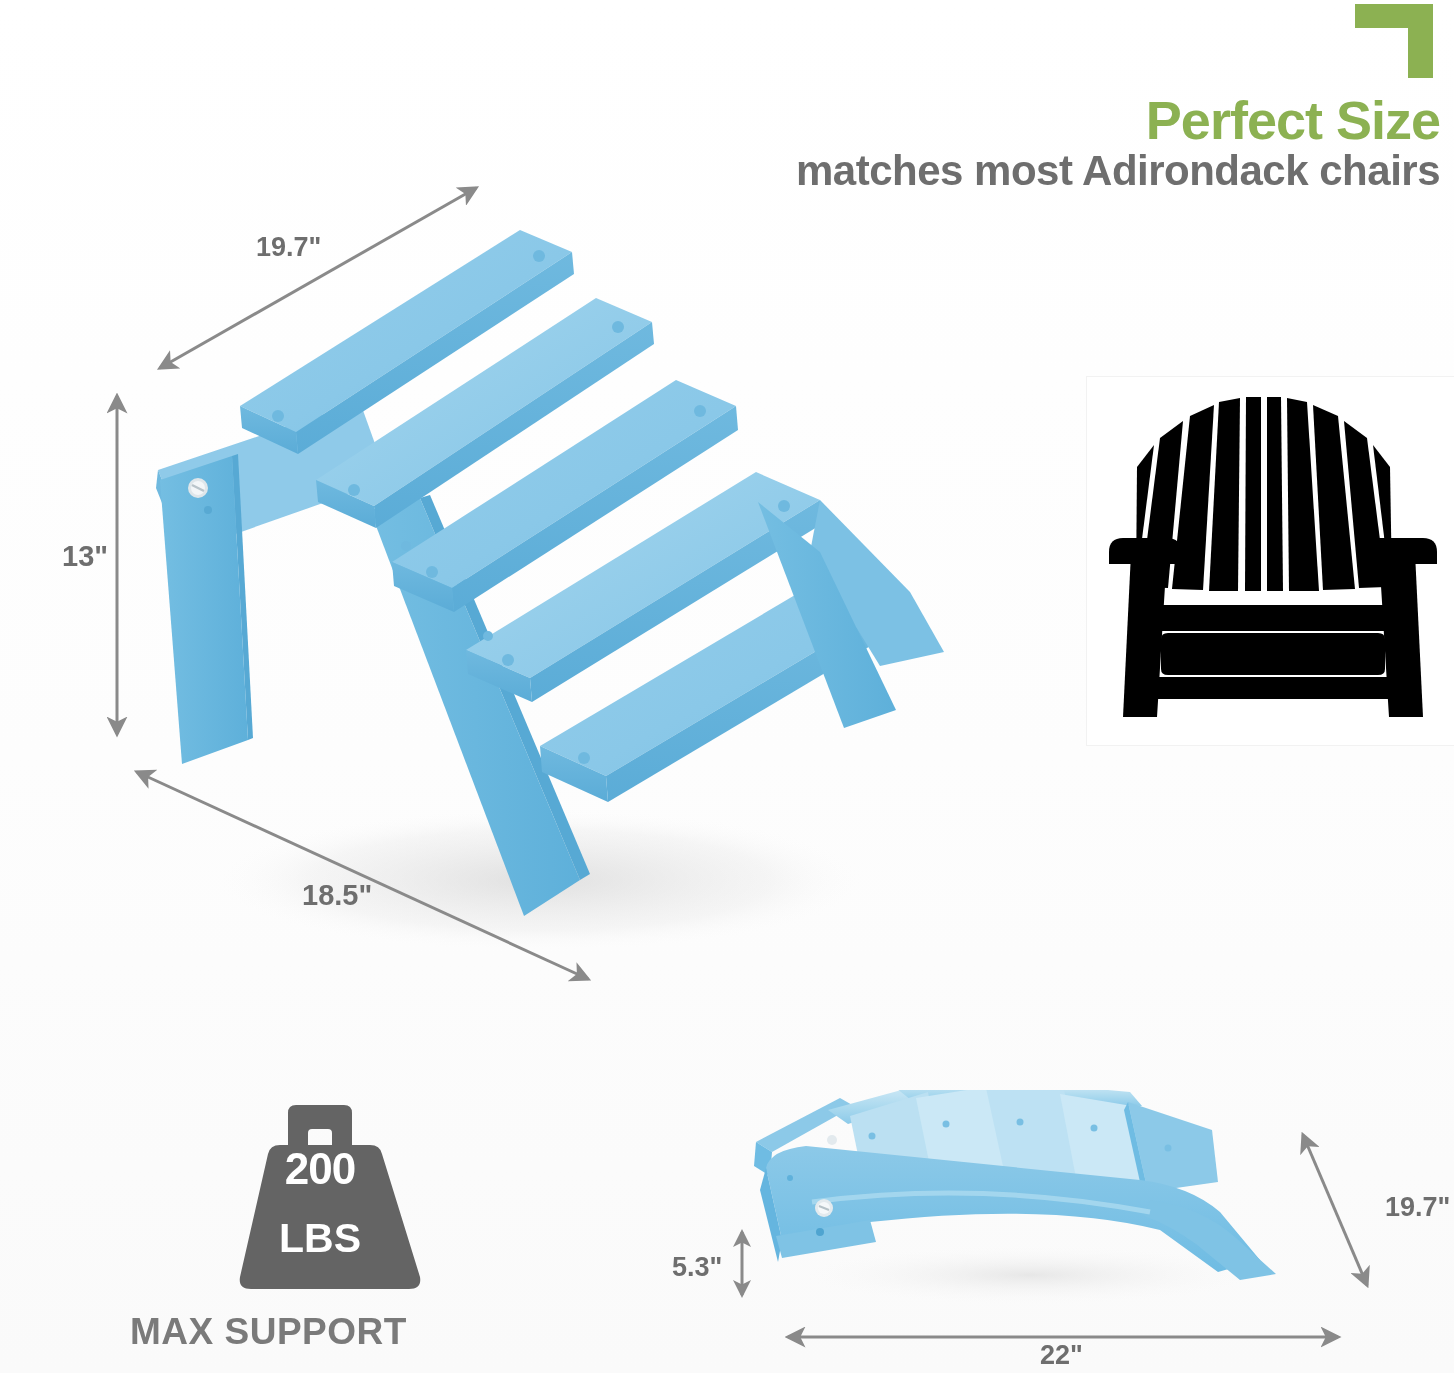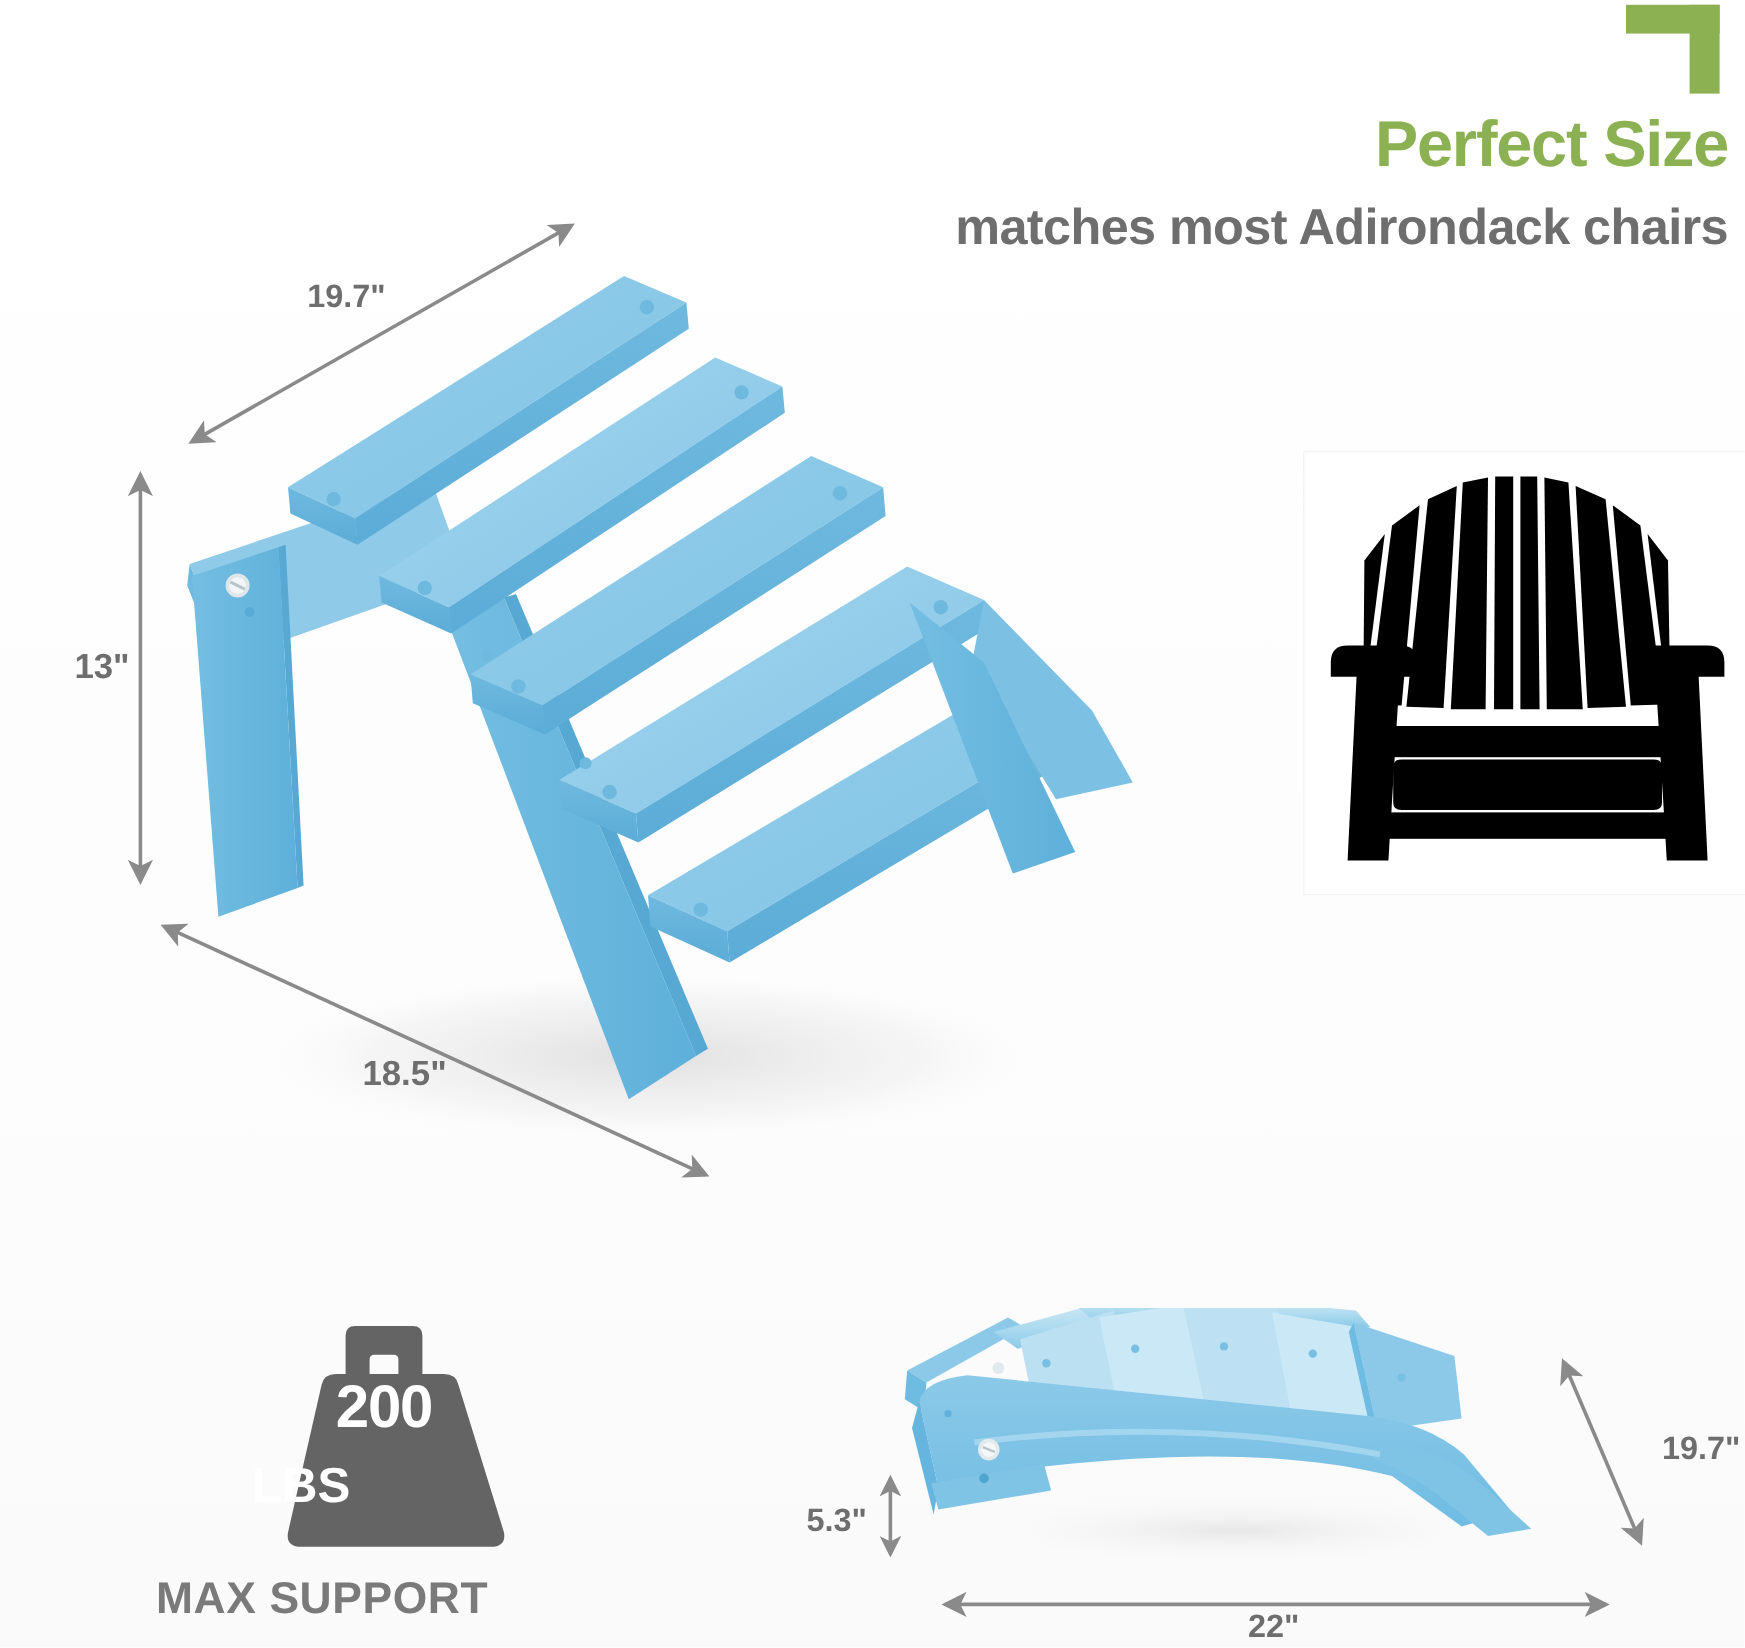--- a/index.html
+++ b/index.html
@@ -17,21 +17,21 @@
   .corner-mark .bar-h{position:absolute;left:0;top:0;width:78px;height:24px;background:#8CB152;}
   .corner-mark .bar-v{position:absolute;right:0;top:0;width:25px;height:74px;background:#8CB152;}
 
   
   .headline{position:absolute;right:14px;top:94px;text-align:right;width:720px;}
   .headline .title{
     font-size:54px;line-height:0.98;font-weight:bold;color:#8CB152;
     letter-spacing:-1px;white-space:nowrap;
   }
   .headline .subtitle{
-    margin-top:18px;font-size:42px;font-weight:bold;color:#6E6E6E;
+    font-size:42px;font-weight:bold;color:#6E6E6E;
     letter-spacing:-0.5px;white-space:nowrap;
   }
 
   
   .chair-card{
     position:absolute;left:1086px;top:376px;width:400px;height:368px;
     background:#ffffff;border:1px solid #f2f2f2;overflow:hidden;
   }
   .chair-card svg{position:absolute;left:8px;top:6px;width:356px;height:356px;}
 
@@ -47,24 +47,24 @@
 
   
   .arrows{position:absolute;inset:0;pointer-events:none;}
 
   
   .weight-block{position:absolute;left:130px;top:1105px;width:380px;height:260px;}
   .weight-icon{position:absolute;left:80px;top:0;width:220px;height:200px;}
   .weight-icon svg{width:100%;height:100%;display:block;}
   .weight-num{
     position:absolute;left:80px;top:42px;width:220px;text-align:center;
-    font-size:50px;font-weight:bold;color:#ffffff;letter-spacing:-1px;line-height:1;
+    font-size:44px;font-weight:bold;color:#ffffff;letter-spacing:-1px;line-height:1;
   }
   .weight-unit{
-    position:absolute;left:80px;top:113px;width:220px;text-align:left;
+    position:absolute;left:80px;top:113px;width:220px;text-align:center;
     font-size:41px;font-weight:bold;color:#ffffff;letter-spacing:0px;line-height:1;
   }
   .weight-caption{
     position:absolute;left:0px;top:206px;width:380px;text-align:left;
     font-size:37px;font-weight:bold;color:#7A7A7A;letter-spacing:0.5px;
   }
 
   
   .ottoman-folded{position:absolute;left:720px;top:1090px;width:620px;height:230px;}
   .ottoman-folded svg{width:100%;height:100%;display:block;}

